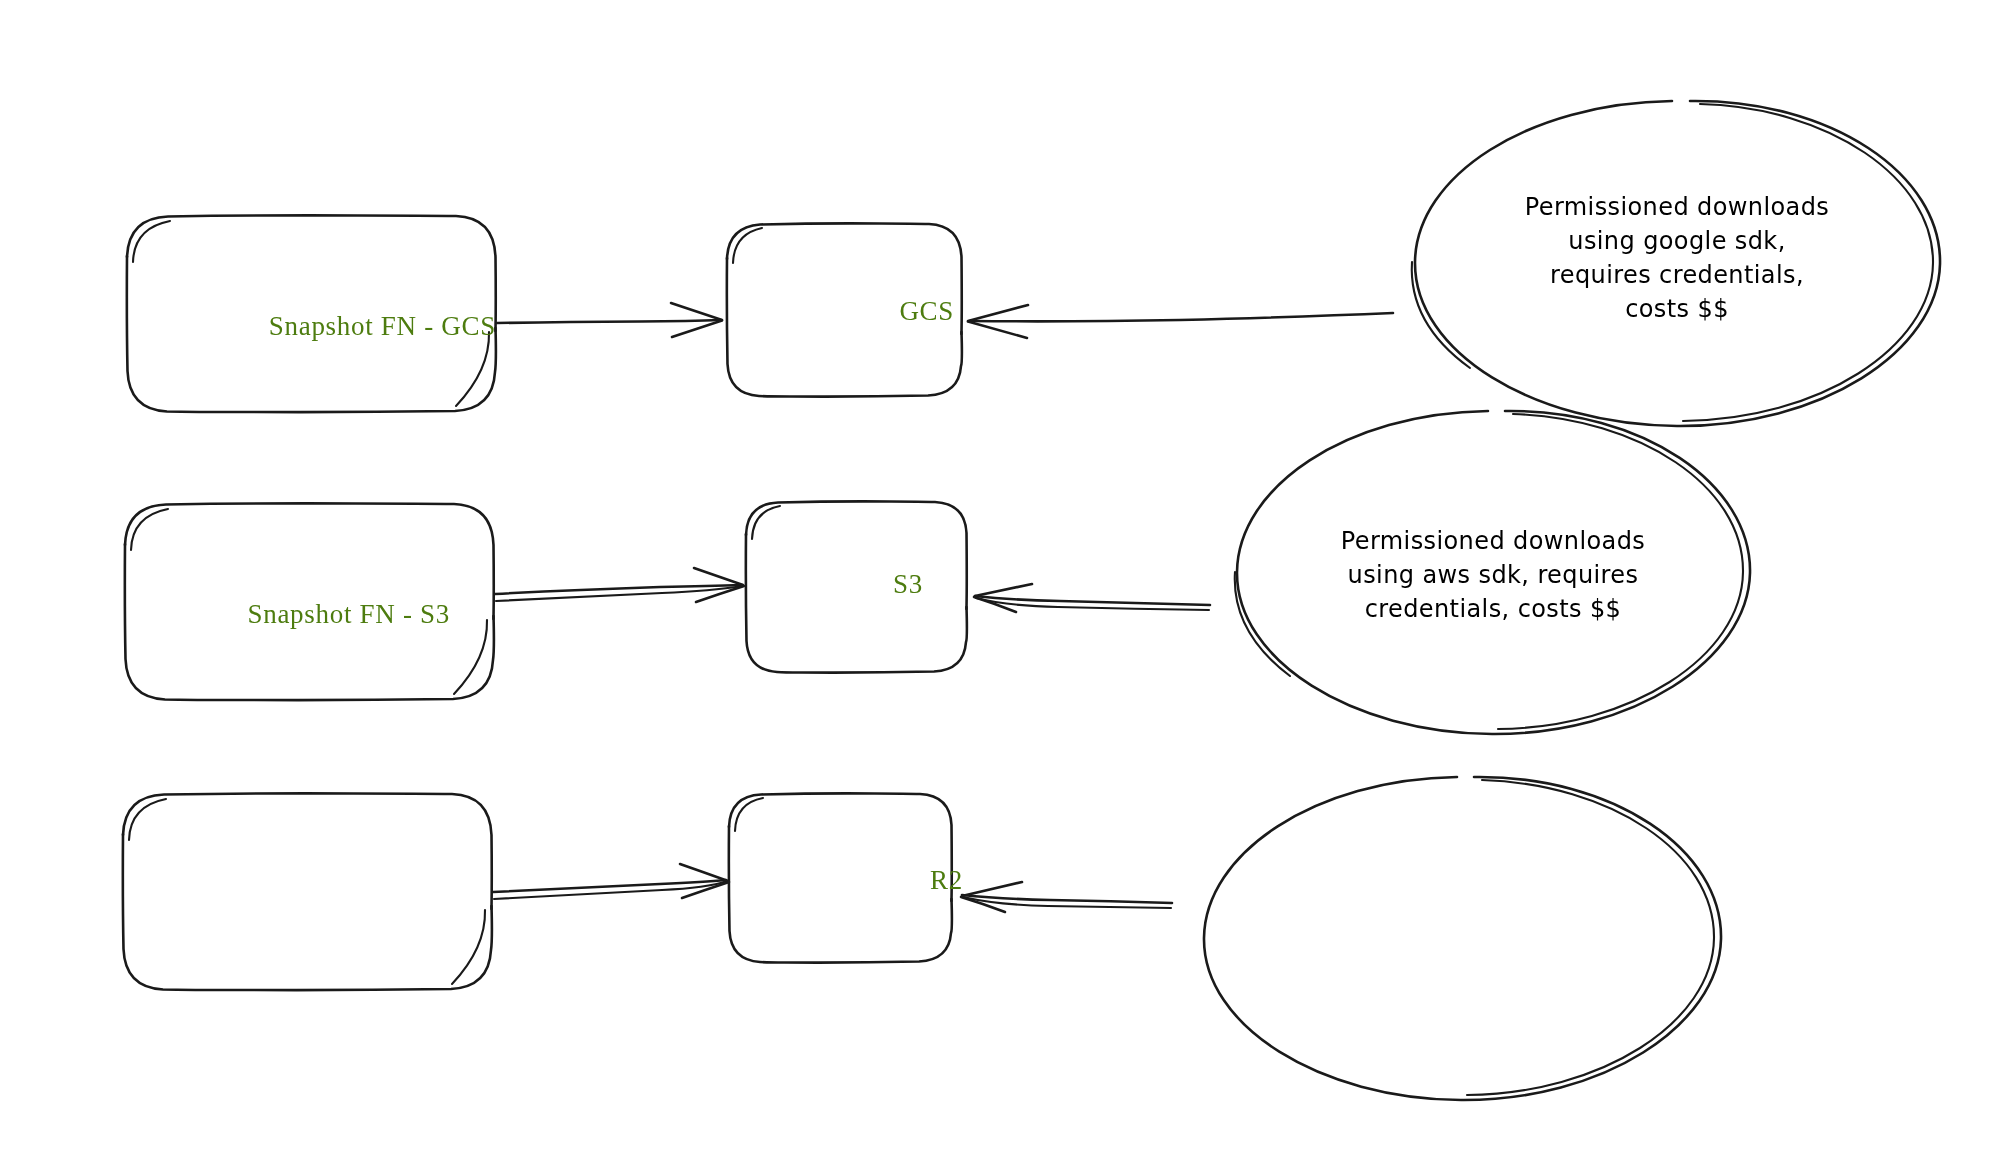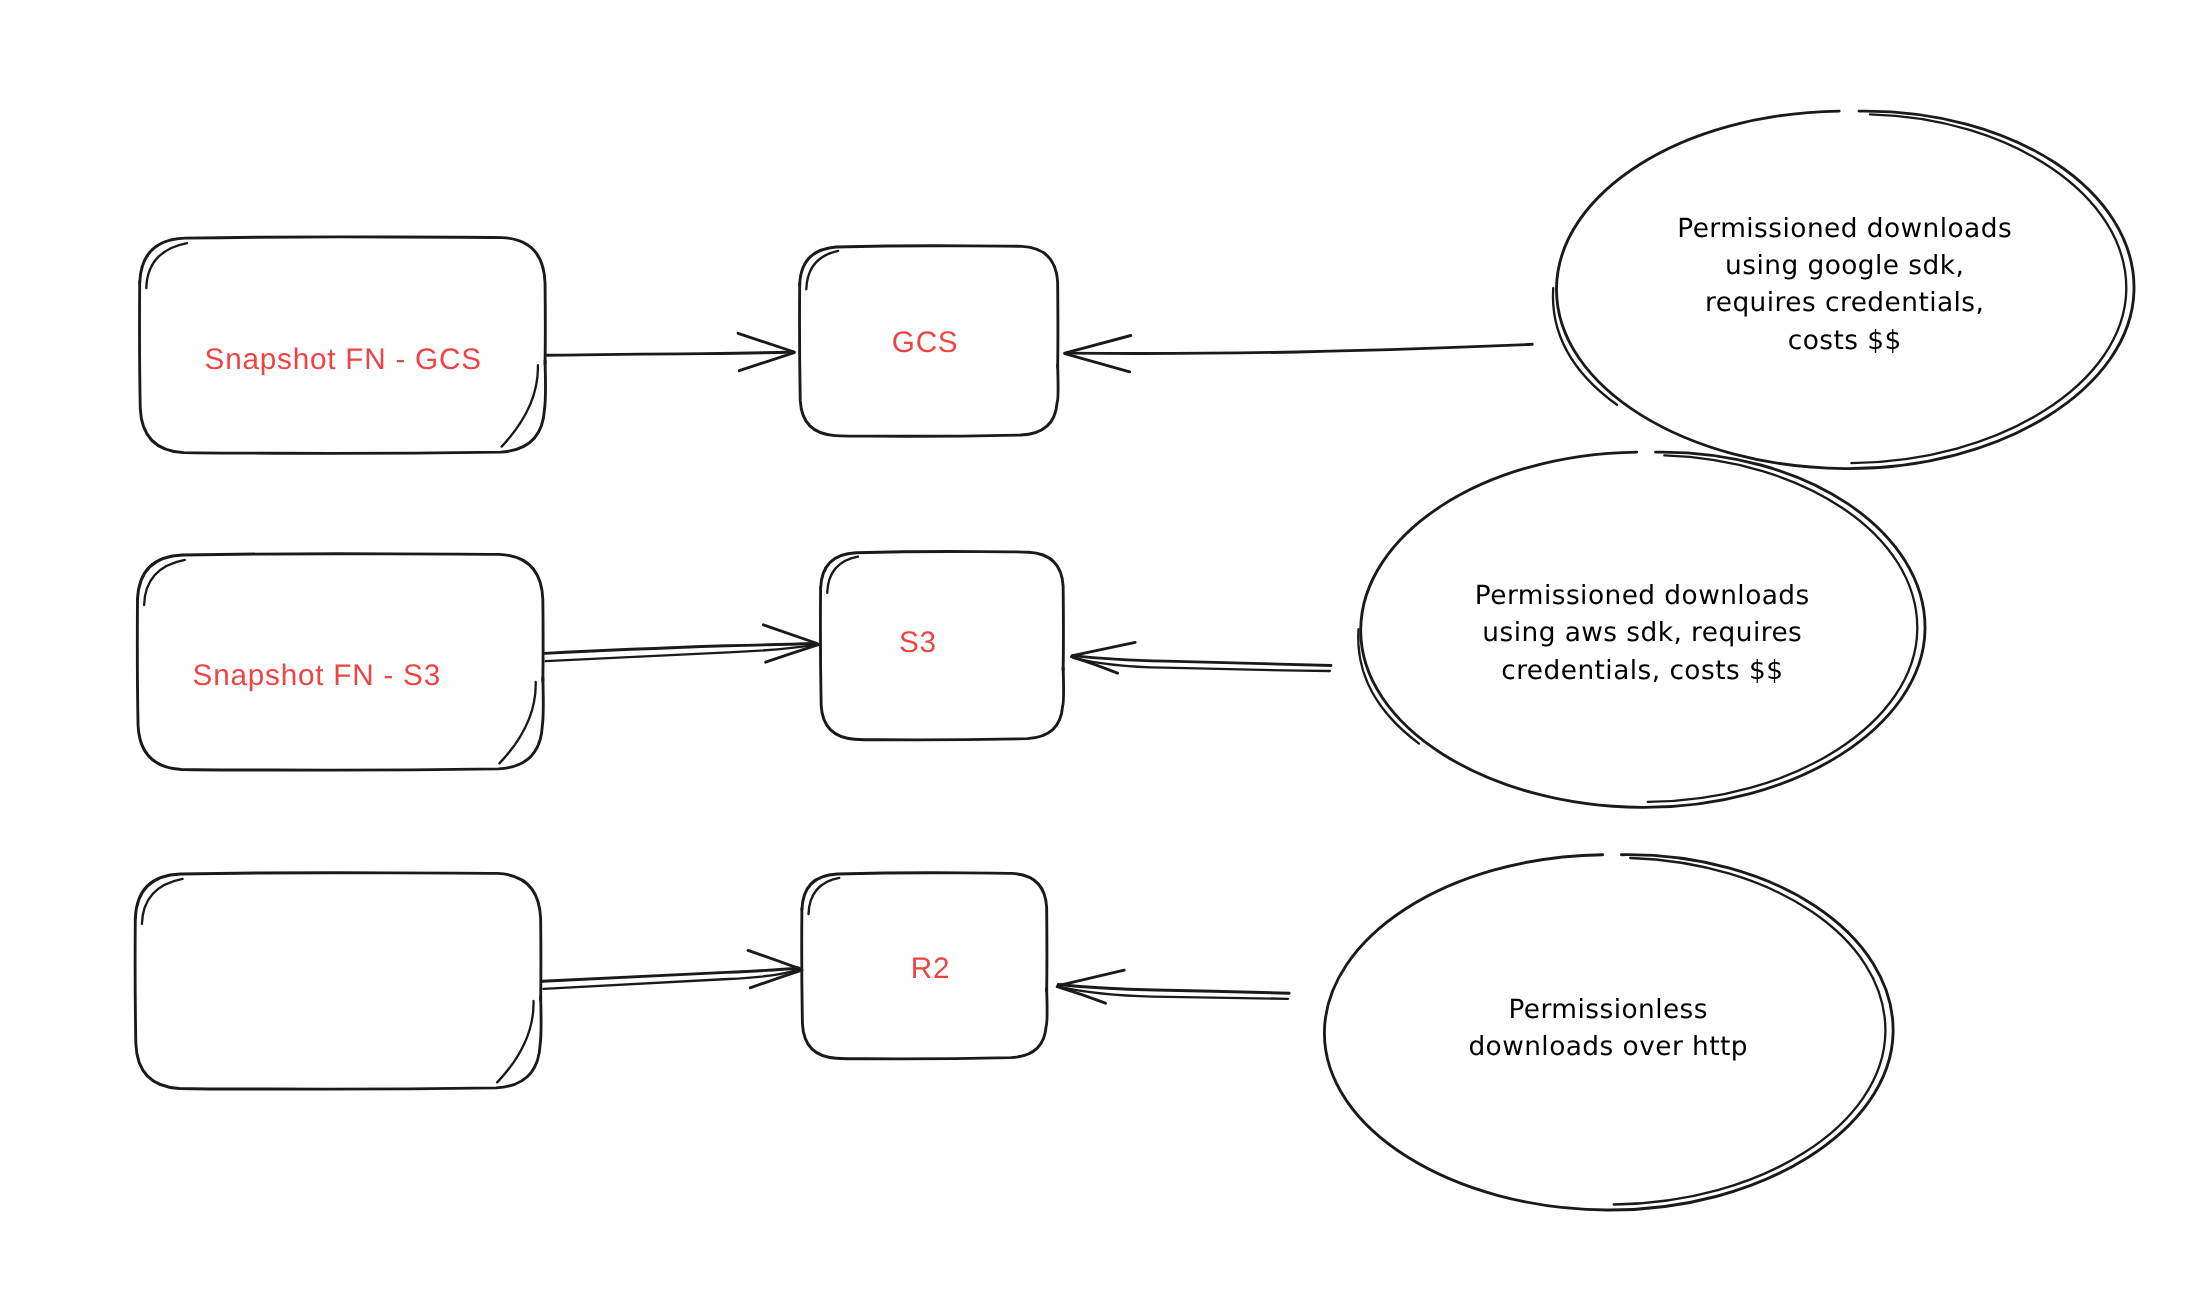--- a/index.html
+++ b/index.html
@@ -38,23 +38,23 @@
     stroke: #1a1a1a;
     stroke-width: 2.1;
     stroke-linecap: round;
     stroke-linejoin: round;
   }
   .shape-fill {
     fill: #ffffff;
   }
   .node-label {
     position: absolute;
-    text-align: center;
-    color: #ef4444;
-    font-family: Liberation Sans, sans-serif;
+    text-align: right;
+    color: #4d7c0f;
+    font-family: Liberation Serif, serif;
     font-size: 27px;
     letter-spacing: 0.7px;
     white-space: pre;
     line-height: 1.25;
     pointer-events: none;
   }
   .note-label {
     position: absolute;
     text-align: center;
     color: #000000;
@@ -194,16 +194,14 @@
 
   <div class="note-label" style="left:1453px; top:190px; width:448px;">Permissioned downloads
 using google sdk,
 requires credentials,
 costs $$</div>
 
   <div class="note-label" style="left:1275px; top:524px; width:436px;">Permissioned downloads
 using aws sdk, requires
 credentials, costs $$</div>
 
-  <div class="note-label" style="left:1242px; top:900px; width:440px;">Permissionless
-downloads over http</div>
 
 </div>
 
 </body></html>

